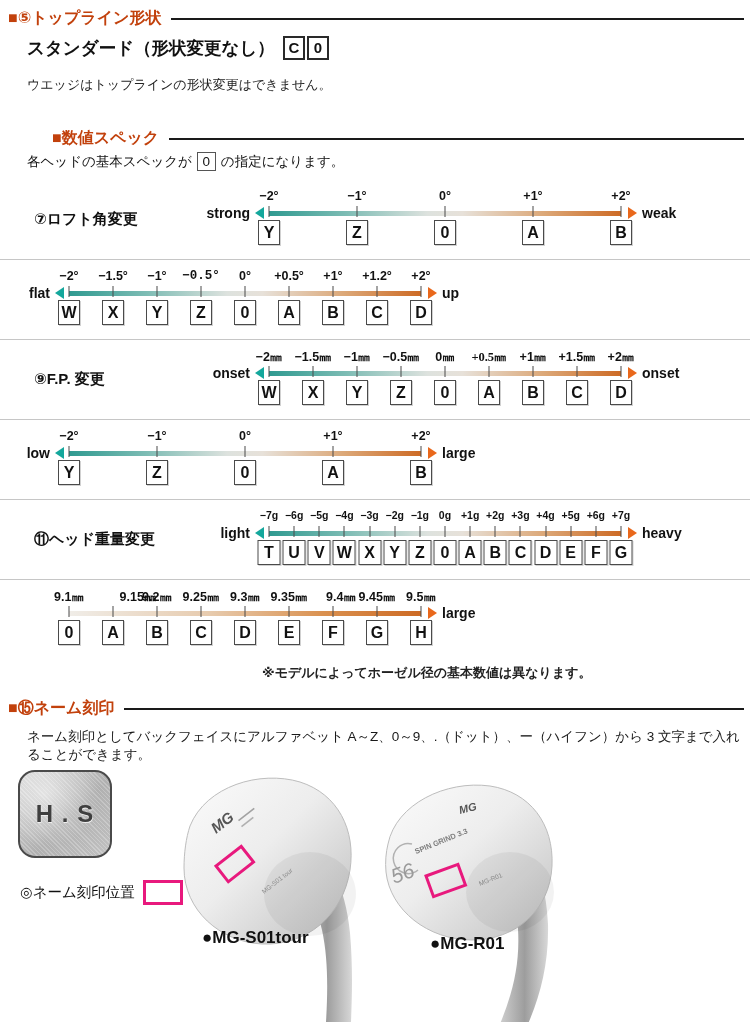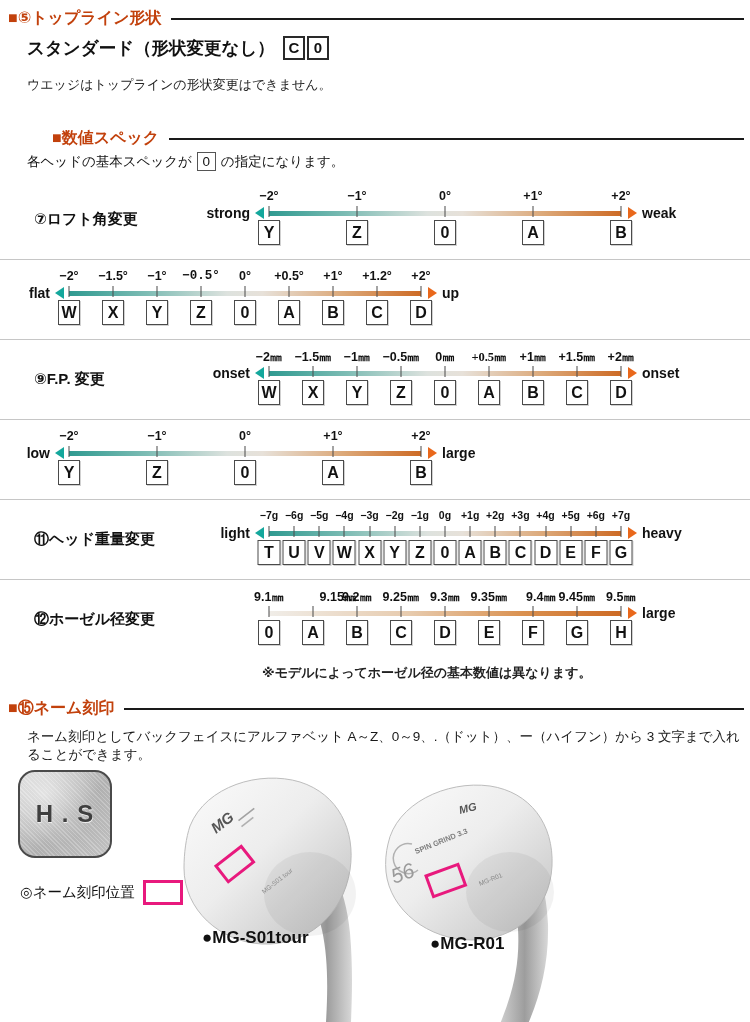--- a/index.html
+++ b/index.html
@@ -276,21 +276,20 @@
           <span class="letter-box" style="left: 78.5714%;">D</span>
           <span class="letter-box" style="left: 85.7143%;">E</span>
           <span class="letter-box" style="left: 92.8571%;">F</span>
           <span class="letter-box" style="left: 100%;">G</span>
         </div>
       <span class="arrow-right"></span>
       <span class="side-label right">heavy</span>
     </div>
   </div>
     <div class="spec-row">
-    <div class="spec-label">⑫ホーゼル径変更</div>
     <div class="scale">
       <span class="side-label left" style="visibility: hidden;"></span>
       <span class="arrow-left" style="visibility: hidden;"></span>
       <div class="bar-wrap">
           <div class="bar orange-only"></div>
           <span class="tick-label" style="left: 0%;">9.1㎜</span>
           <span class="tick" style="left: 0%;"></span>
           <span class="tick-label" style="left: 12.5%; margin-left: 25px;">9.15㎜</span>
           <span class="tick" style="left: 12.5%;"></span>
           <span class="tick-label" style="left: 25%;">9.2㎜</span>

